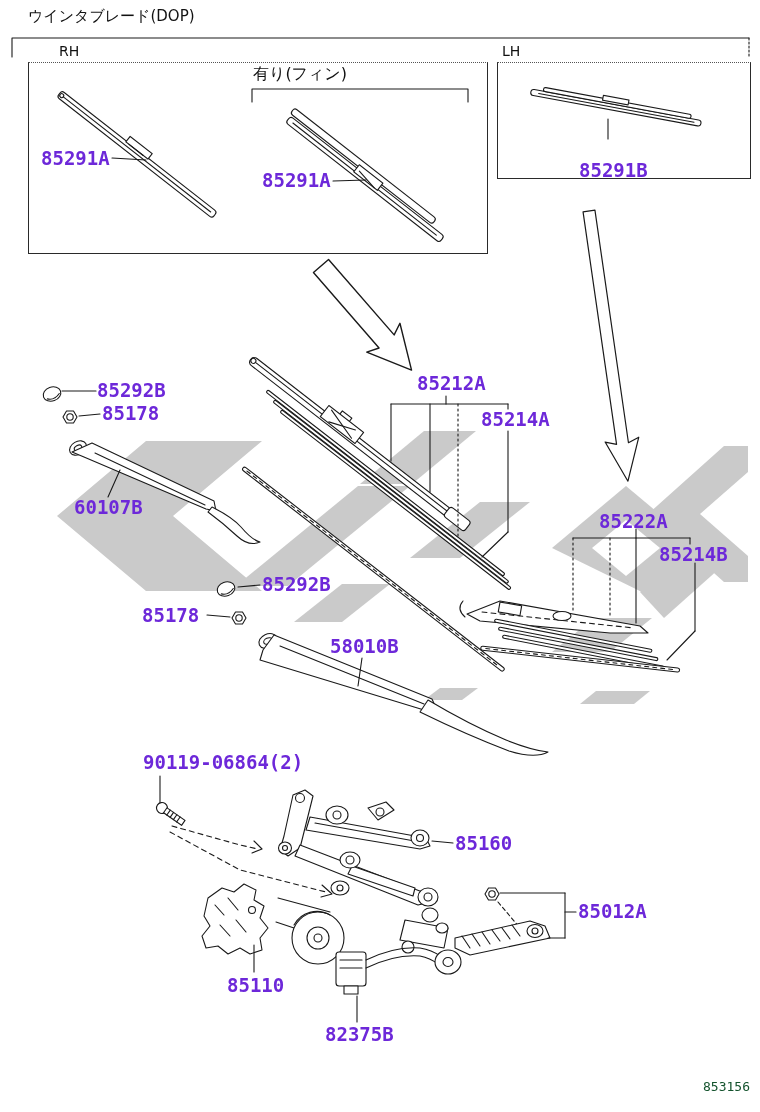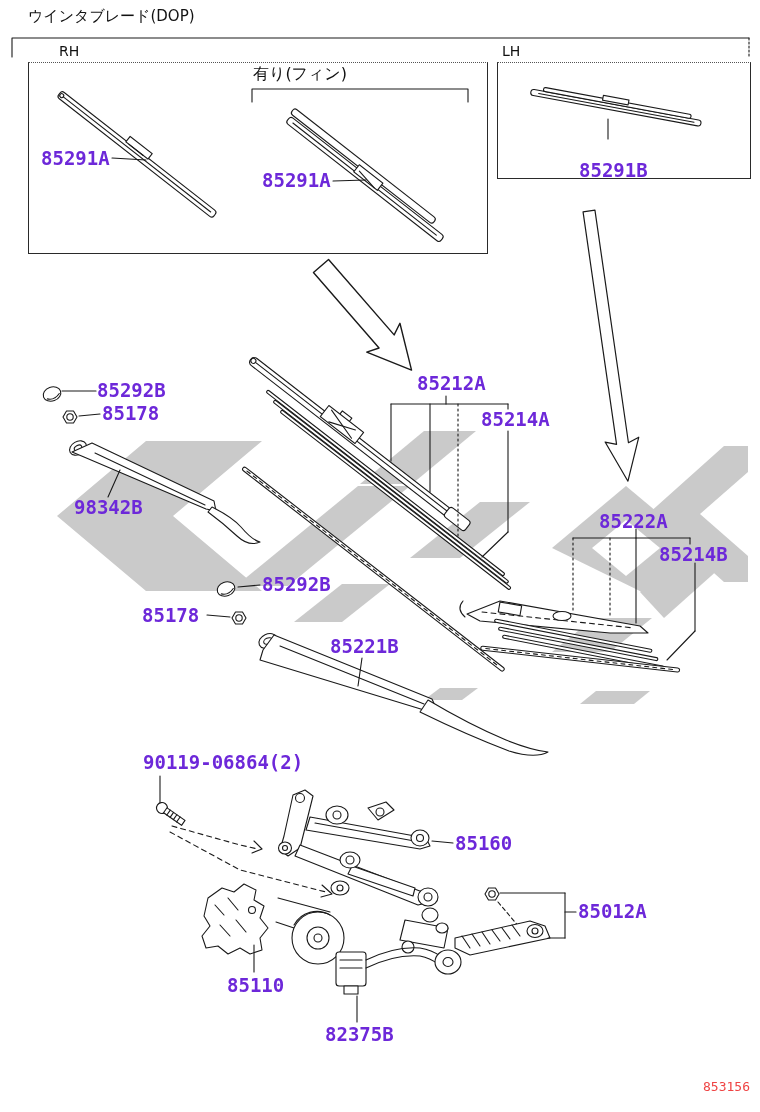--- a/index.html
+++ b/index.html
@@ -2,21 +2,21 @@
 <html><head>
 <meta charset="utf-8">
 <style>
   html,body{margin:0;padding:0;background:#fff;}
   .page{position:relative;width:760px;height:1112px;background:#fff;overflow:hidden;
         font-family:"DejaVu Sans",sans-serif;color:#111;}
   svg{position:absolute;left:0;top:0;}
   .jlabel{position:absolute;font:15px "DejaVu Sans",sans-serif;color:#111;white-space:nowrap;}
   .plabel{position:absolute;font:bold 19px "DejaVu Sans Mono",monospace;color:#6d28d9;
           white-space:nowrap;line-height:1;letter-spacing:0px;}
-  .pagenum{position:absolute;font:13px "DejaVu Sans Mono",monospace;color:#ef4444;}
+  .pagenum{position:absolute;font:13px "DejaVu Sans Mono",monospace;color:#14532d;}
   .pbox{position:absolute;border:1px solid #2a2a2a;border-top:1px dotted #555;}
 </style>
 </head>
 <body>
 
 <div class="page">
 
   <svg width="760" height="1112" viewBox="0 0 760 1112" stroke-linecap="round" stroke-linejoin="round">
 
     <g fill="#cacaca" stroke="none">
@@ -318,25 +318,25 @@
 
   <div class="plabel" style="left:41px;top:149px;">85291A</div>
   <div class="plabel" style="left:262px;top:171px;">85291A</div>
   <div class="plabel" style="left:579px;top:141px;margin-top:20px;">85291B</div>
 
   <div class="plabel" style="left:417px;top:374px;">85212A</div>
   <div class="plabel" style="left:481px;top:410px;">85214A</div>
 
   <div class="plabel" style="left:97px;top:381px;">85292B</div>
   <div class="plabel" style="left:102px;top:404px;">85178</div>
-  <div class="plabel" style="left:74px;top:498px;">98342B</div>
+  <div class="plabel" style="left:74px;top:498px;">60107B</div>
 
   <div class="plabel" style="left:262px;top:575px;">85292B</div>
   <div class="plabel" style="left:142px;top:606px;">85178</div>
-  <div class="plabel" style="left:330px;top:637px;">85221B</div>
+  <div class="plabel" style="left:330px;top:637px;">58010B</div>
 
   <div class="plabel" style="left:599px;top:512px;">85222A</div>
   <div class="plabel" style="left:659px;top:545px;">85214B</div>
 
   <div class="plabel" style="left:99px;top:753px;margin-left:44px;">90119-06864(2)</div>
   <div class="plabel" style="left:455px;top:834px;">85160</div>
   <div class="plabel" style="left:578px;top:902px;">85012A</div>
   <div class="plabel" style="left:227px;top:976px;">85110</div>
   <div class="plabel" style="left:325px;top:1025px;">82375B</div>
 

